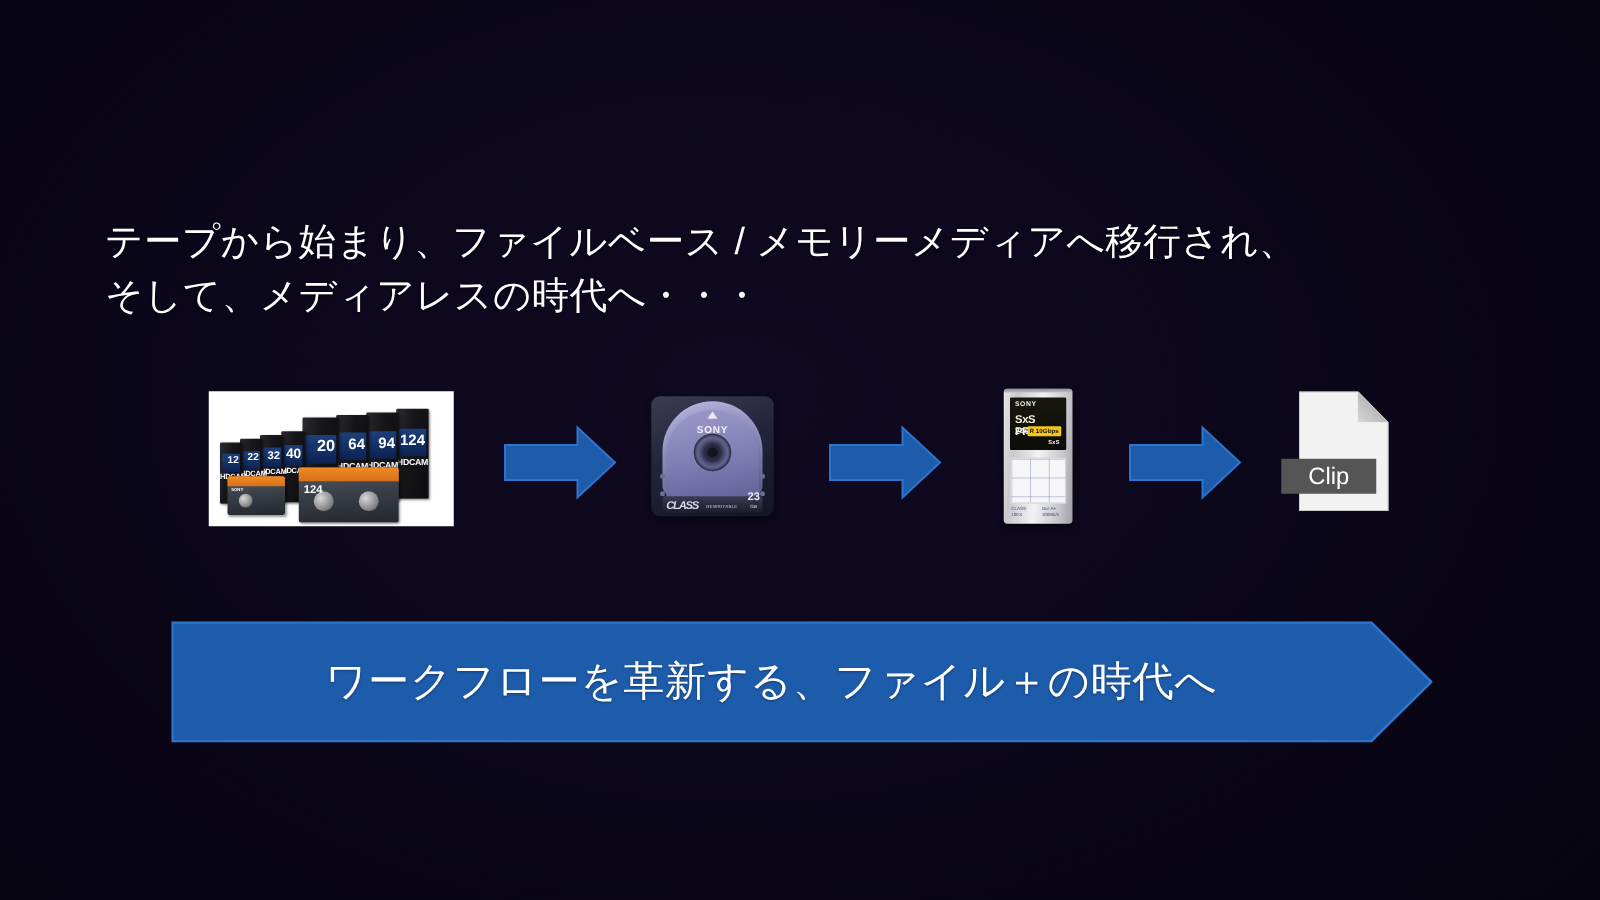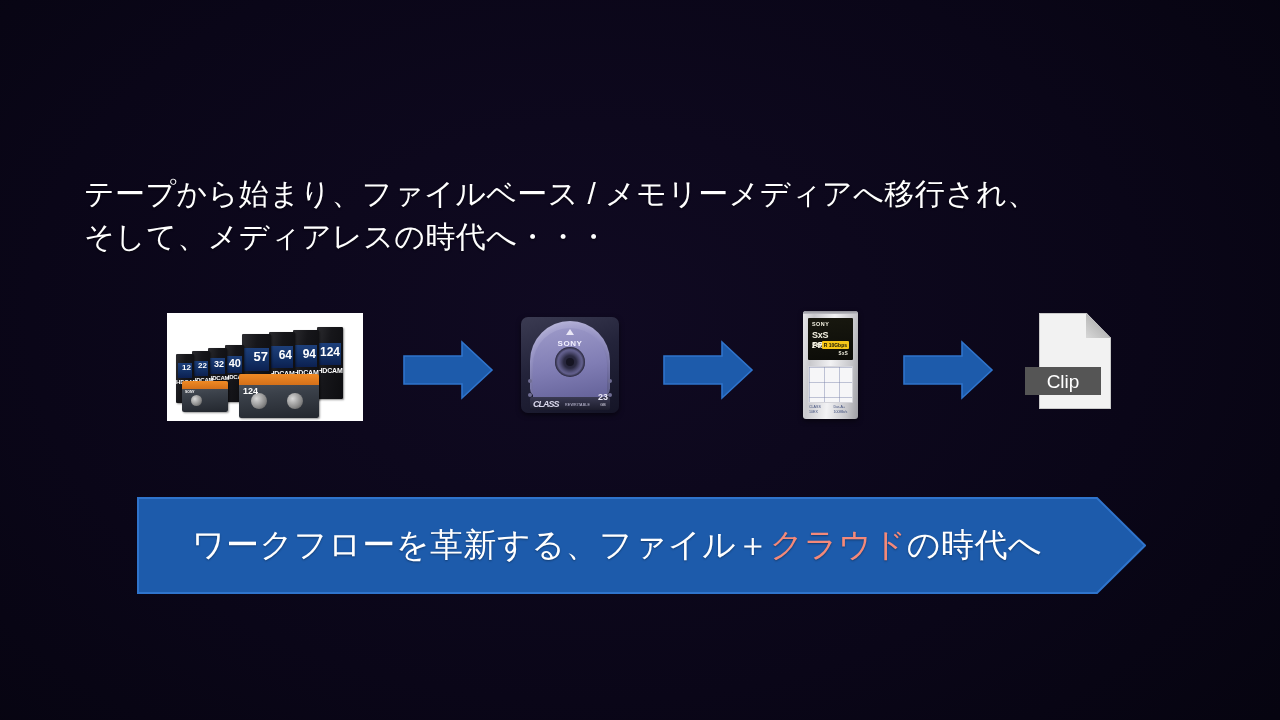--- a/index.html
+++ b/index.html
@@ -401,21 +401,21 @@
           <div class="hd" style="top:39px;">HDCAM</div>
         </div>
         <div class="cass" style="left:102px;top:19px;width:26px;height:69px;">
           <div class="lbl" style="top:14px;height:22px;"></div>
           <div class="num" style="top:17px;right:3px;font-size:12px;">64</div>
           <div class="hd" style="top:38px;">HDCAM</div>
         </div>
         <div class="cass" style="left:75px;top:21px;width:29px;height:68px;">
           <div class="brand" style="top:17px;font-size:5px;">SONY</div>
           <div class="lbl" style="top:14px;height:23px;"></div>
-          <div class="num" style="top:16px;right:3px;font-size:13px;">57</div>
+          <div class="num" style="top:16px;right:3px;font-size:13px;">20</div>
           <div class="hd" style="top:39px;font-size:8px;">HDCAM</div>
         </div>
 
         <div class="cass" style="left:58px;top:32px;width:19px;height:57px;">
           <div class="lbl" style="top:11px;height:17px;"></div>
           <div class="num" style="top:13px;right:3px;font-size:11px;">40</div>
           <div class="hd" style="top:29px;font-size:6px;">HDCAM</div>
         </div>
         <div class="cass" style="left:41px;top:35px;width:19px;height:54px;">
           <div class="lbl" style="top:10px;height:16px;"></div>
@@ -518,18 +518,17 @@
     </div>
 
   </div>
 
   <div class="banner">
     <svg viewBox="0 0 1009 97" preserveAspectRatio="none" aria-hidden="true">
       <polygon points="1,1 960,1 1008,48.5 960,96 1,96" fill="#1d5bab" stroke="#2f74cc" stroke-width="2"></polygon>
     </svg>
     <div class="banner-text">
       <span>ワークフローを革新する、ファイル＋</span>
-        <span class="accent">クラウド</span>
         <span>の時代へ</span>
     </div>
   </div>
 
 </div>
 
 </body></html>

